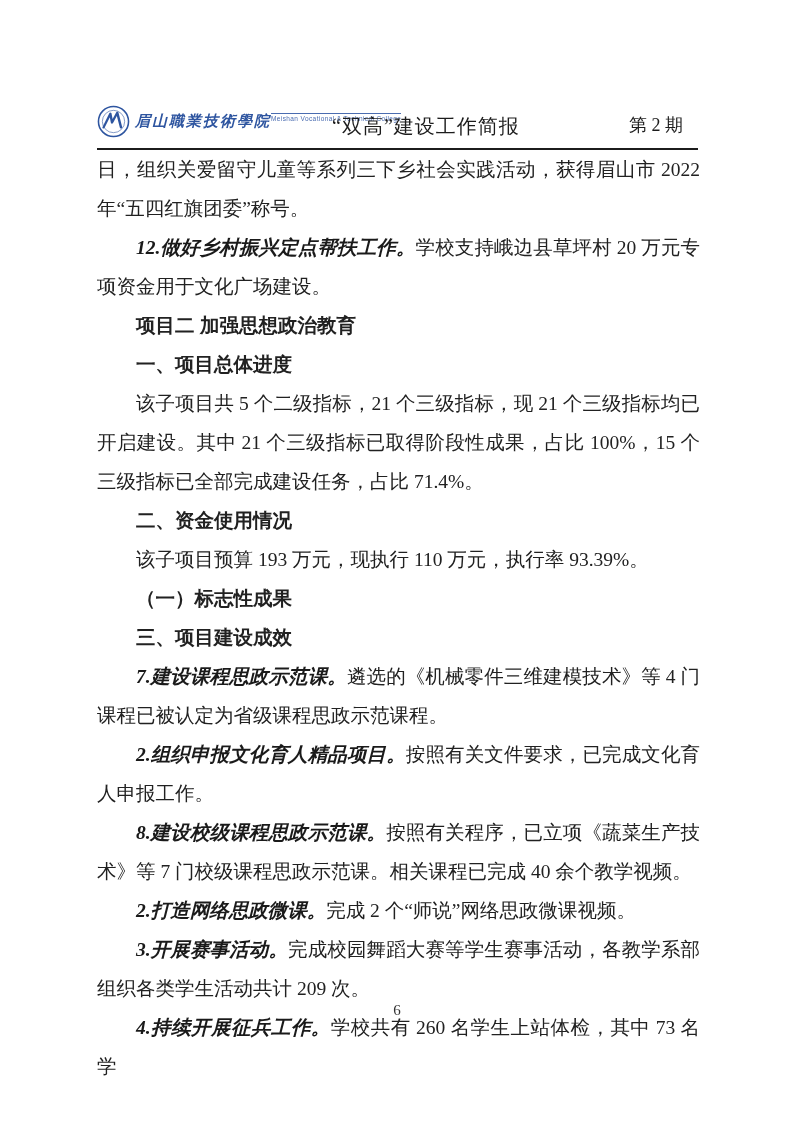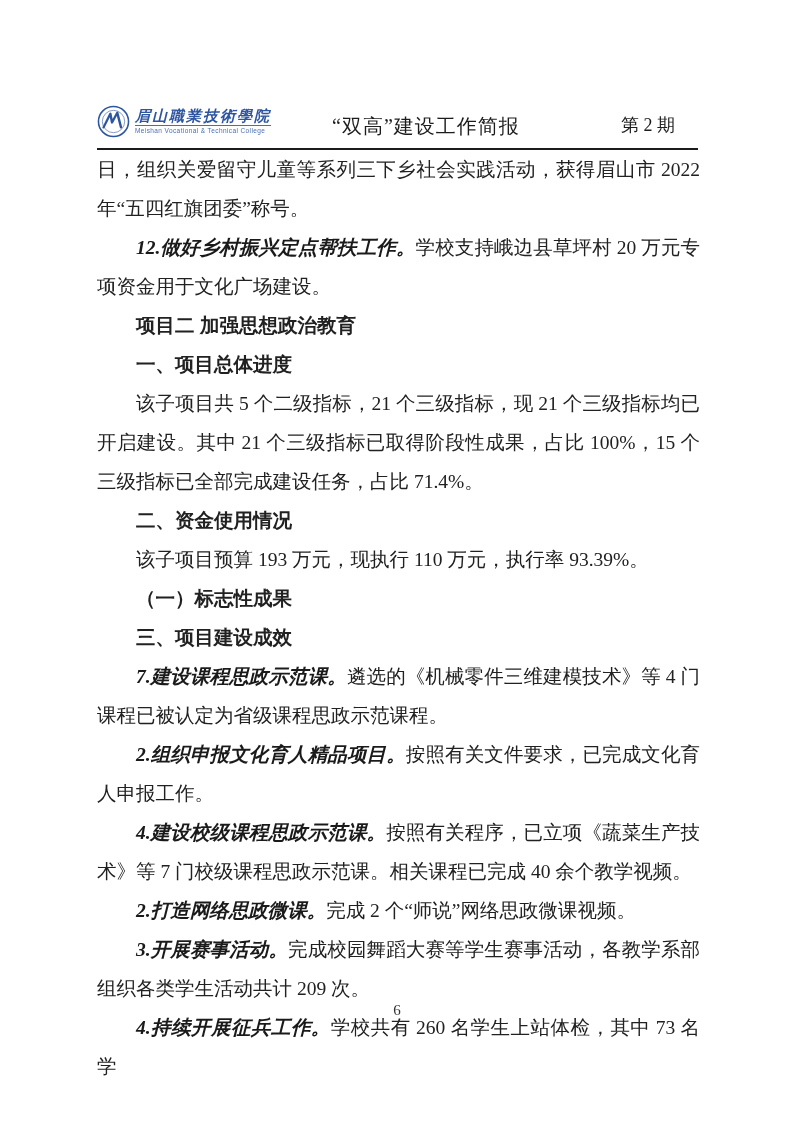--- a/index.html
+++ b/index.html
@@ -15,38 +15,38 @@
   .hdr {
     position:absolute; left:97px; top:103px;
     width:601px; height:45px;
     border-bottom:2px solid #1c1c1c;
   }
   .brand {
     position:absolute; left:0; top:2px;
     display:flex; align-items:center; gap:5px;
   }
   .brand-logo { width:33px; height:33px; flex:0 0 auto; }
-  .brand-txt { display:flex; flex-direction:column; }
+  .brand-txt { display:flex; flex-direction:row; }
   .school-cn {
     color:#2e55a0; font-weight:bold; font-style:italic;
     font-size:15px; line-height:17px; letter-spacing:2px;
     font-family:"Liberation Serif", serif;
   }
   .school-en {
     color:#4a6cb0; font-size:6.5px; line-height:8px; letter-spacing:0.4px;
     border-top:1px solid #4a6cb0; padding-top:1px;
     font-family:"Liberation Sans", sans-serif;
   }
   .hdr-title {
     position:absolute; left:235px; width:200px; top:10px;
     text-align:left; font-size:20px; letter-spacing:1px; color:#1c1c1c;
     white-space:nowrap;
   }
   .hdr-issue {
-    position:absolute; right:23px; top:10px;
+    position:absolute; right:15px; top:10px;
     font-size:18px; color:#1c1c1c; white-space:nowrap;
   }
   
   .content {
     position:absolute; left:97px; top:150px; width:603px;
   }
   .para {
     margin:0; font-size:19.5px; line-height:39px;
     text-align:justify; text-justify:inter-ideograph;
     color:#212121;
@@ -94,21 +94,21 @@
       <p class="para item indent"><span class="lead">12.做好乡村振兴定点帮扶工作。</span>学校支持峨边县草坪村 20 万元专项资金用于文化广场建设。</p>
       <p class="para heading1 indent">项目二 加强思想政治教育</p>
       <p class="para heading2 indent">一、项目总体进度</p>
       <p class="para body indent">该子项目共 5 个二级指标，21 个三级指标，现 21 个三级指标均已开启建设。其中 21 个三级指标已取得阶段性成果，占比 100%，15 个三级指标已全部完成建设任务，占比 71.4%。</p>
       <p class="para heading2 indent">二、资金使用情况</p>
       <p class="para body indent">该子项目预算 193 万元，现执行 110 万元，执行率 93.39%。</p>
       <p class="para heading3 indent">（一）标志性成果</p>
       <p class="para heading2 indent">三、项目建设成效</p>
       <p class="para item indent"><span class="lead">7.建设课程思政示范课。</span>遴选的《机械零件三维建模技术》等 4 门课程已被认定为省级课程思政示范课程。</p>
       <p class="para item indent"><span class="lead">2.组织申报文化育人精品项目。</span>按照有关文件要求，已完成文化育人申报工作。</p>
-      <p class="para item indent"><span class="lead">4.建设校级课程思政示范课。</span>按照有关程序，已立项《蔬菜生产技术》等 7 门校级课程思政示范课。相关课程已完成 40 余个教学视频。</p>
+      <p class="para item indent"><span class="lead">8.建设校级课程思政示范课。</span>按照有关程序，已立项《蔬菜生产技术》等 7 门校级课程思政示范课。相关课程已完成 40 余个教学视频。</p>
       <p class="para item indent"><span class="lead">2.打造网络思政微课。</span>完成 2 个“师说”网络思政微课视频。</p>
       <p class="para item indent"><span class="lead">3.开展赛事活动。</span>完成校园舞蹈大赛等学生赛事活动，各教学系部组织各类学生活动共计 209 次。</p>
       <p class="para item indent"><span class="lead">4.持续开展征兵工作。</span>学校共有 260 名学生上站体检，其中 73 名学</p>
     </main>
 
   <div class="ftr">
     <span class="page-number">6</span>
   </div>
 
 </div>

